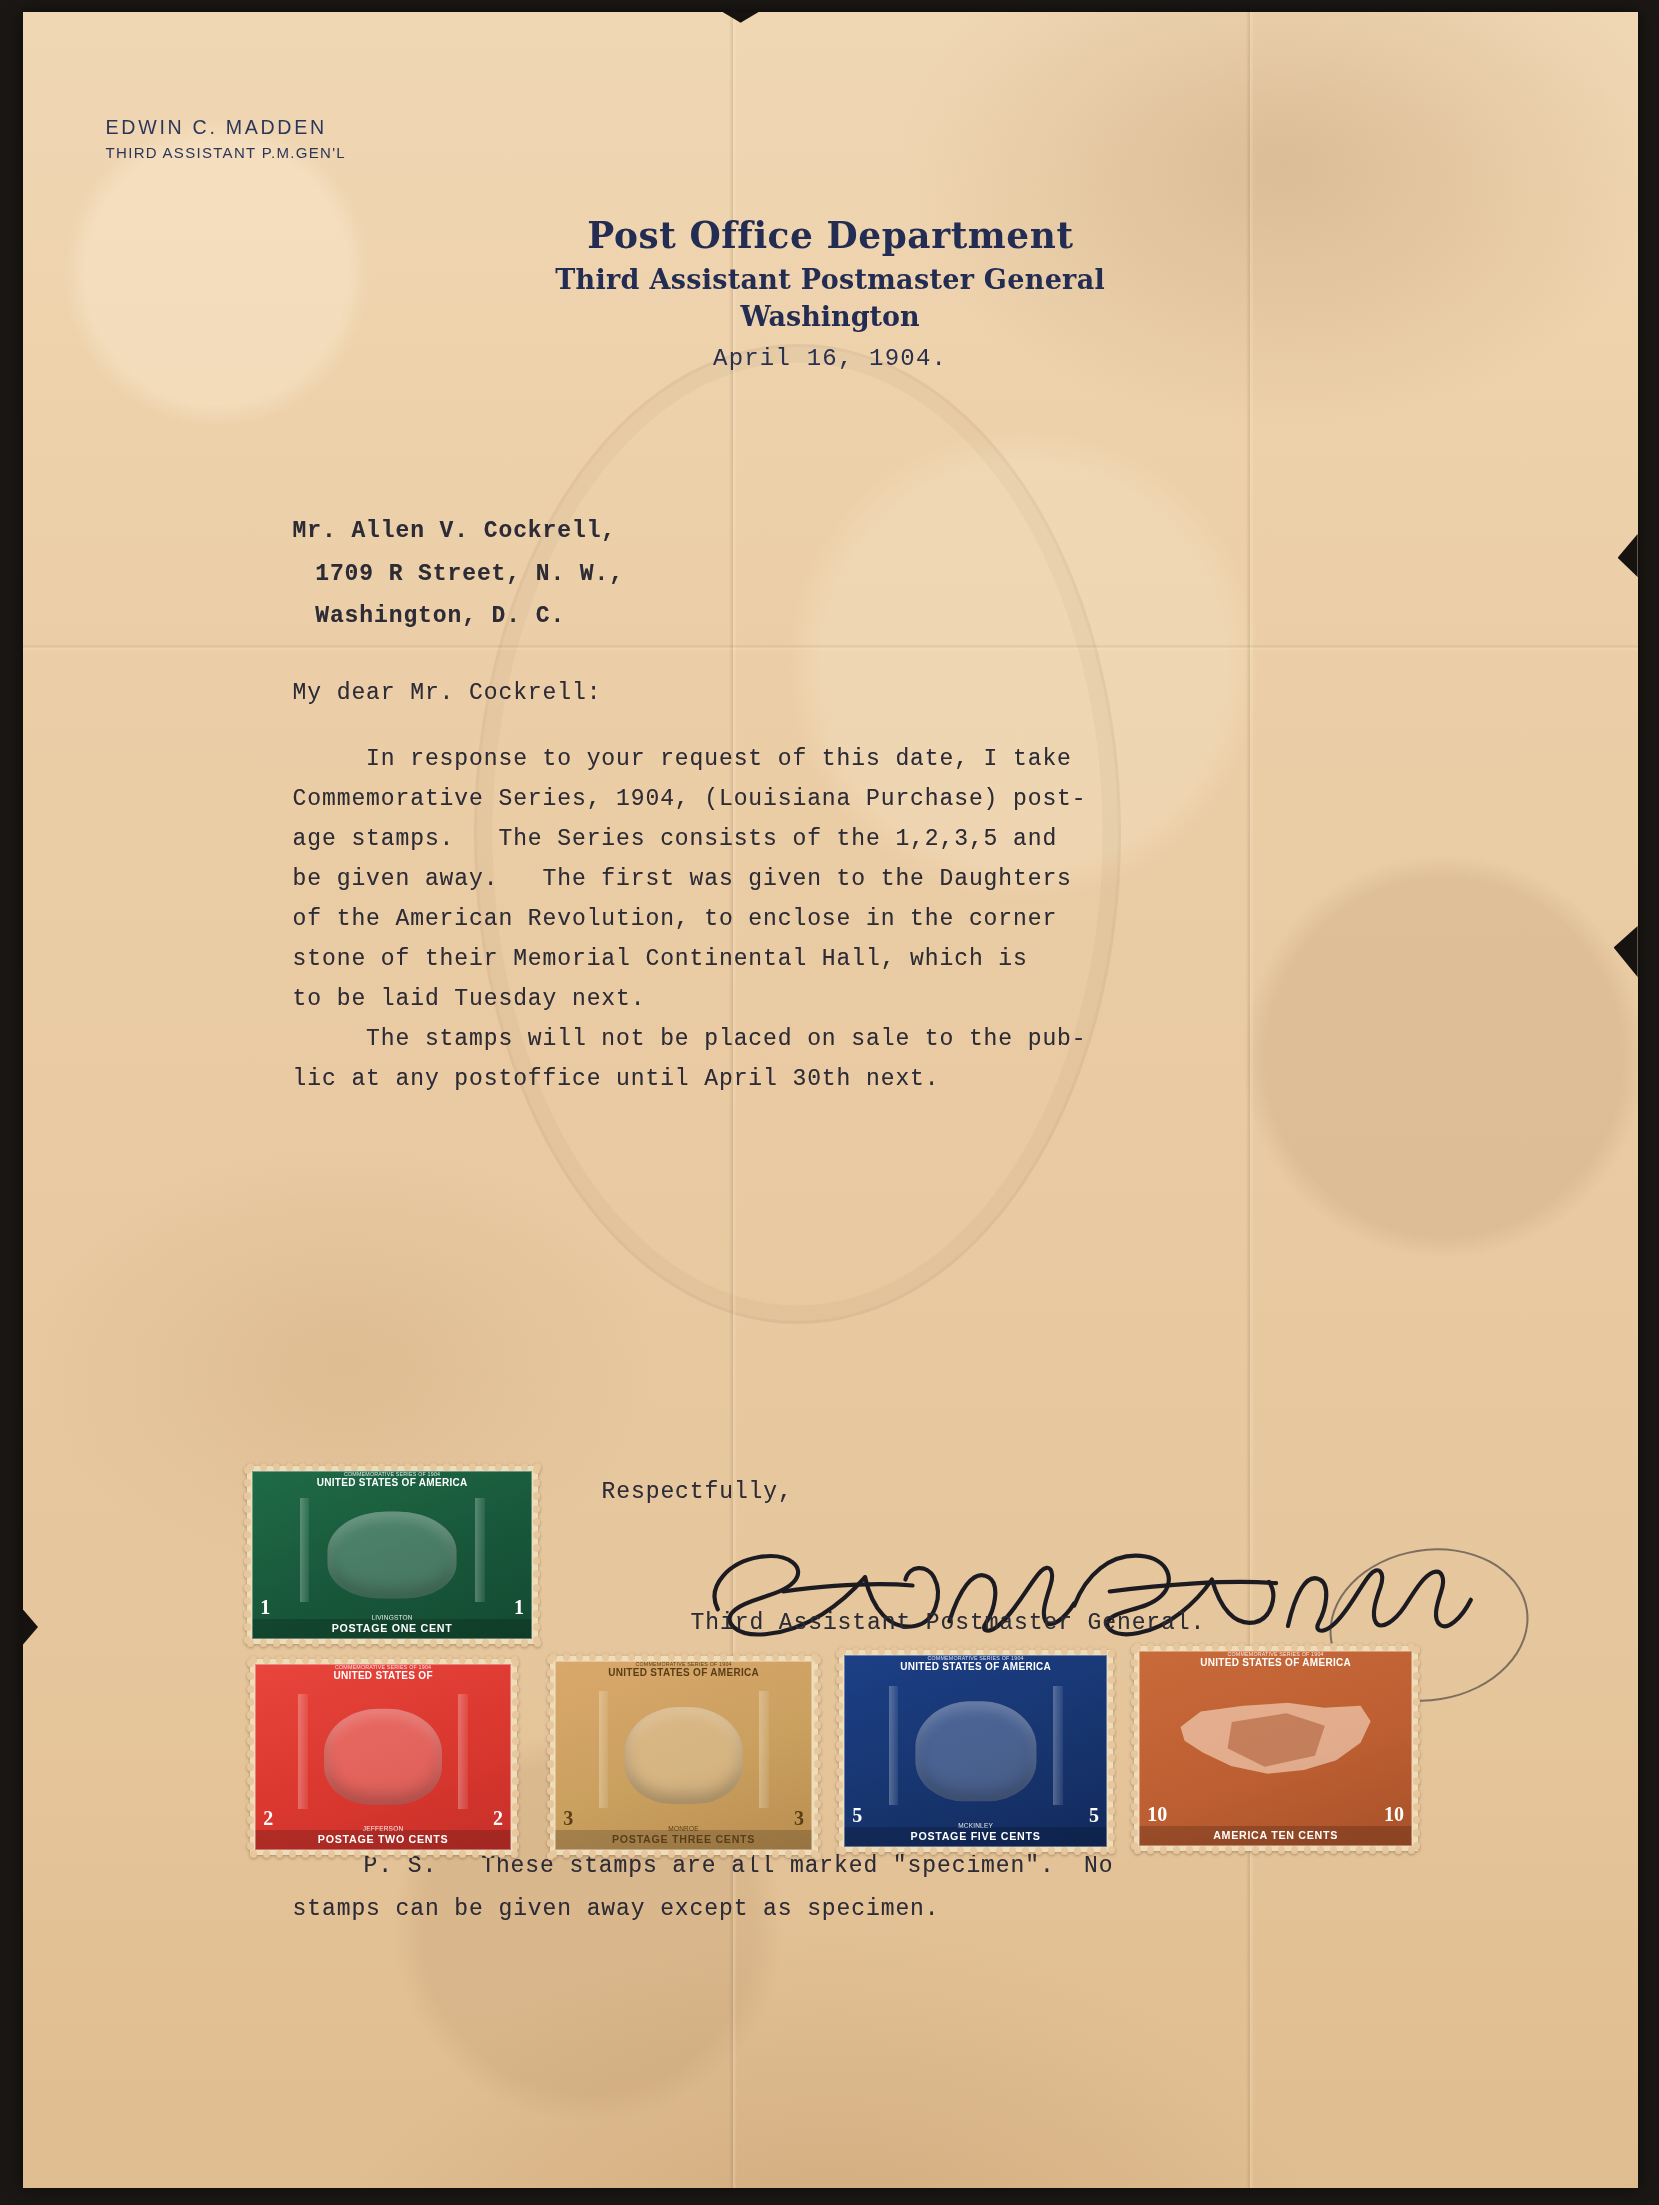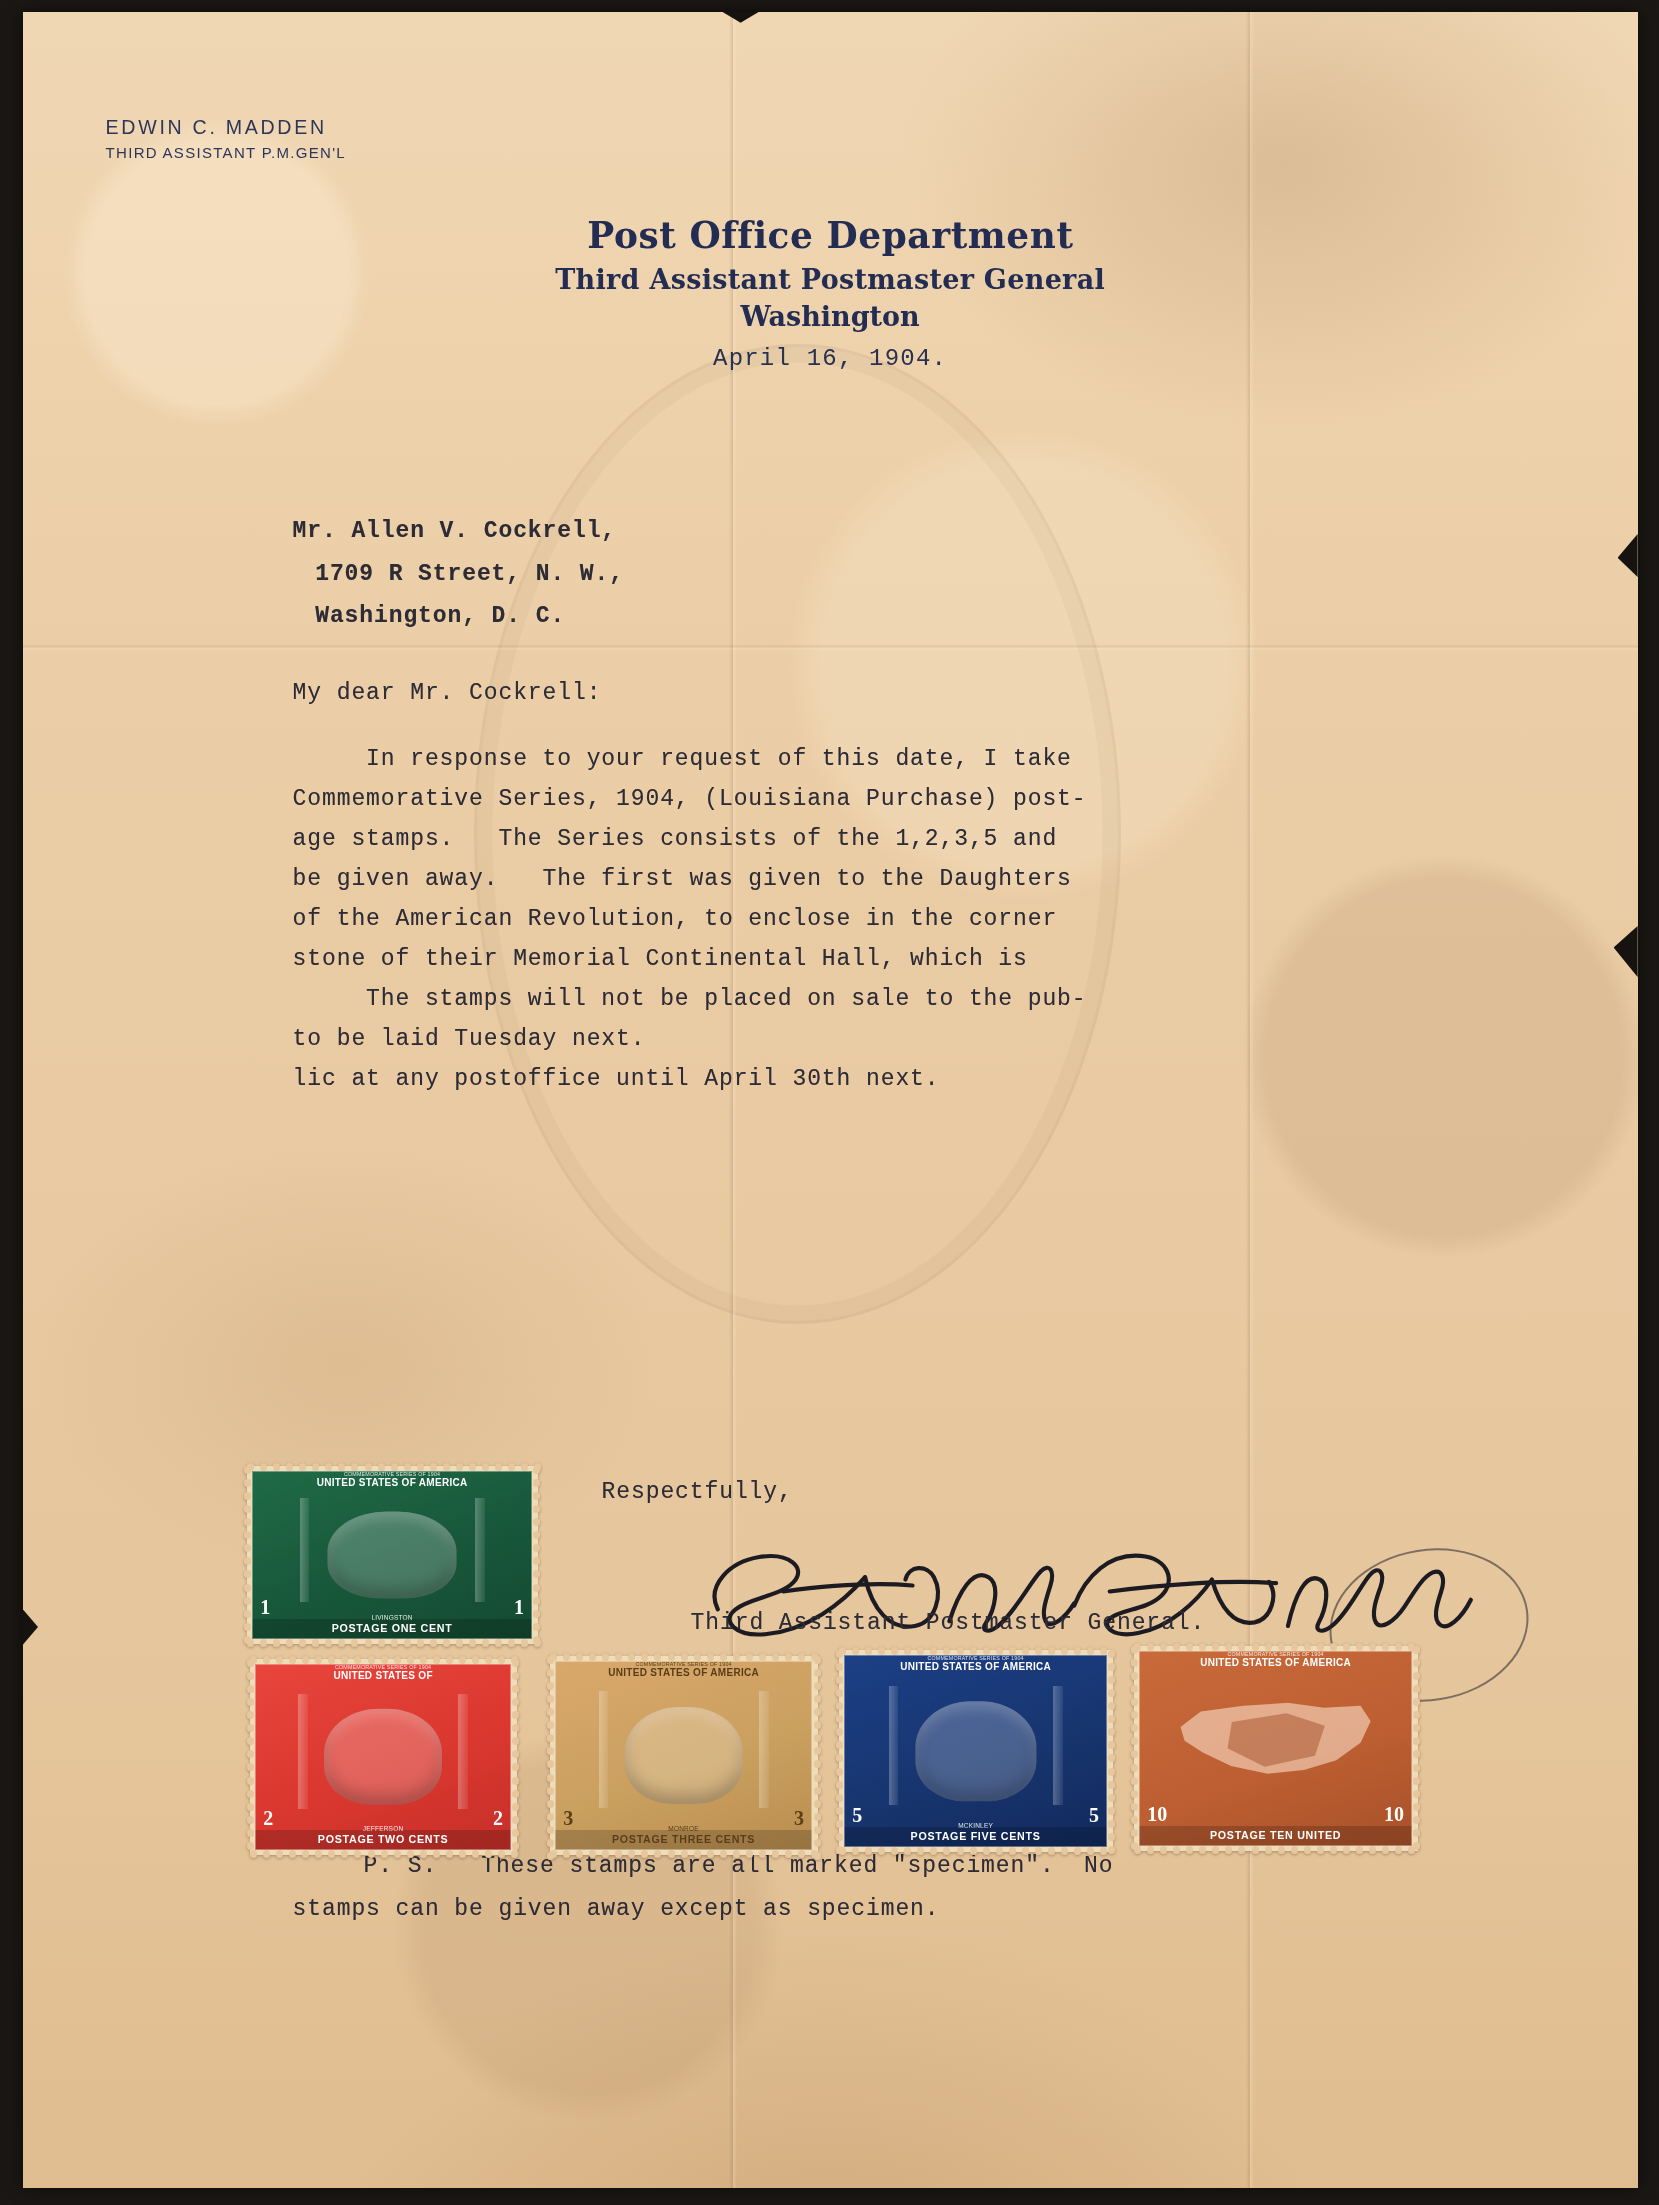--- a/index.html
+++ b/index.html
@@ -398,22 +398,22 @@
 
     <div class="typed salutation">My dear Mr. Cockrell:</div>
 
     <div class="typed body-text">
       <span class="ln">     In response to your request of this date, I take</span>
       <span class="ln">Commemorative Series, 1904, (Louisiana Purchase) post-</span>
       <span class="ln">age stamps.   The Series consists of the 1,2,3,5 and</span>
       <span class="ln">be given away.   The first was given to the Daughters</span>
       <span class="ln">of the American Revolution, to enclose in the corner</span>
       <span class="ln">stone of their Memorial Continental Hall, which is</span>
+      <span class="ln">to be laid Tuesday next.</span>
       <span class="ln">     The stamps will not be placed on sale to the pub-</span>
-      <span class="ln">to be laid Tuesday next.</span>
       <span class="ln">lic at any postoffice until April 30th next.</span>
     </div>
 
     <div class="typed closing">Respectfully,</div>
 
     <svg class="signature" viewBox="0 0 1320 230">
       <g fill="none" stroke="#1d1b22" stroke-width="7" stroke-linecap="round" stroke-linejoin="round">
         <path d="M40 150 C20 110, 60 70, 110 62 C160 54, 190 80, 168 104 C146 128, 96 130, 70 150 C44 170, 70 196, 120 192 C190 186, 250 140, 288 96"></path>
         <path d="M150 120 C210 112, 300 104, 368 110"></path>
         <path d="M288 96 C300 150, 330 186, 372 178 C406 172, 420 126, 404 96 C392 74, 362 76, 356 100"></path>
@@ -801,21 +801,21 @@
 
     <div class="stamp s10" style="left:1111px; top:1634px; width:284px; height:205px;">
       <div class="stamp-inner">
         <div class="st-micro">COMMEMORATIVE SERIES OF 1904</div>
         <div class="st-top">UNITED STATES OF AMERICA</div>
         <div class="us-map"></div>
         <div class="us-map-inner"></div>
         <div class="st-denom left">10</div>
         <div class="st-denom right">10</div>
         <div class="stamp-labelbar"></div>
-        <div class="st-bottom">POSTAGE TEN UNITED</div>
+        <div class="st-bottom">AMERICA TEN CENTS</div>
         <div class="stamp-frame"></div>
       </div>
     <div class="perf">
           <i style="left: 0px; top: -3px;"></i>
           <i style="left: 0px; top: 200px;"></i>
           <i style="left: 13px; top: -3px;"></i>
           <i style="left: 13px; top: 200px;"></i>
           <i style="left: 26px; top: -3px;"></i>
           <i style="left: 26px; top: 200px;"></i>
           <i style="left: 39px; top: -3px;"></i>

